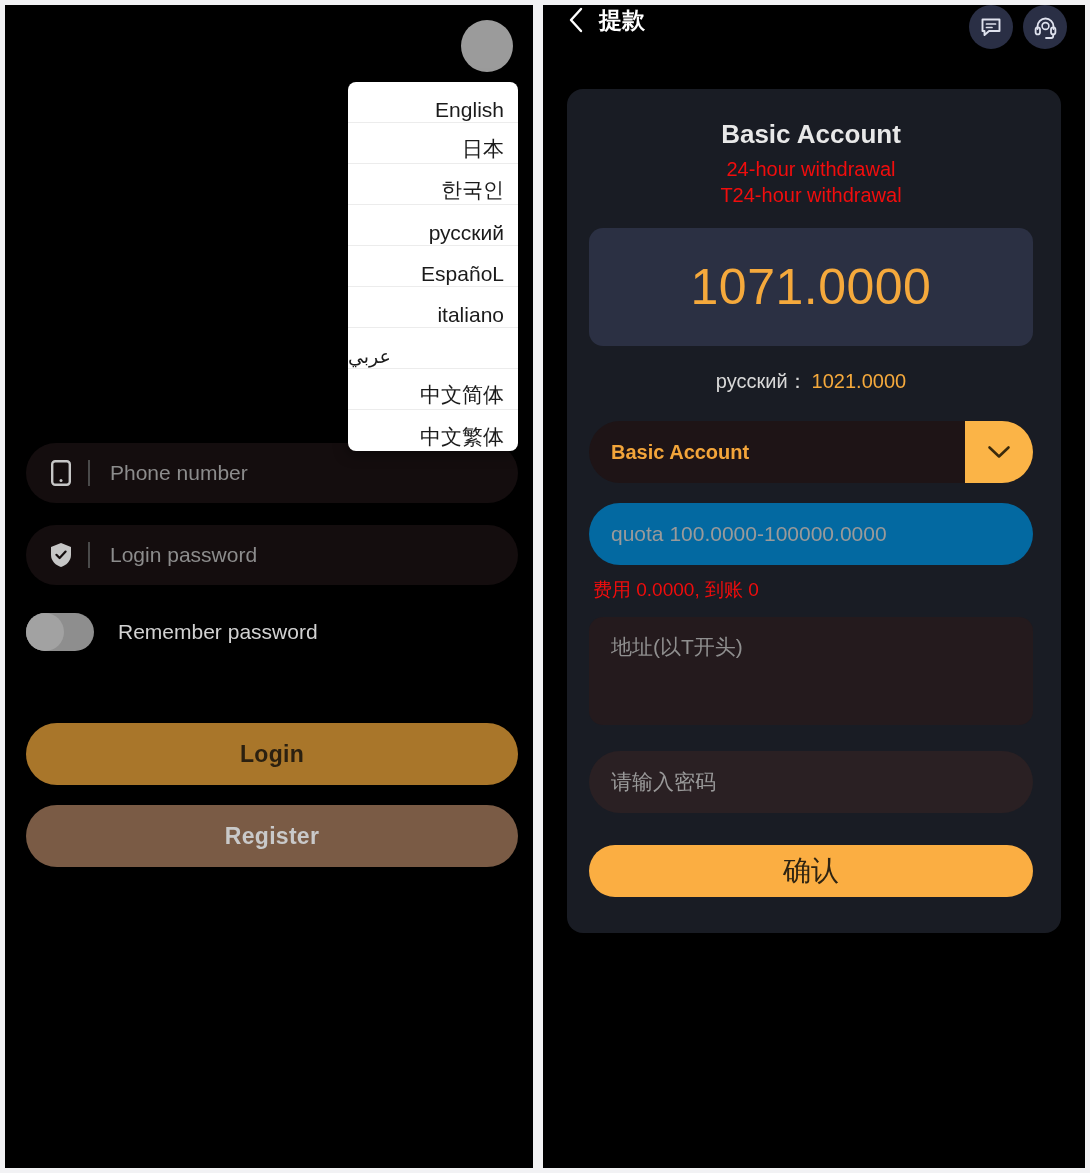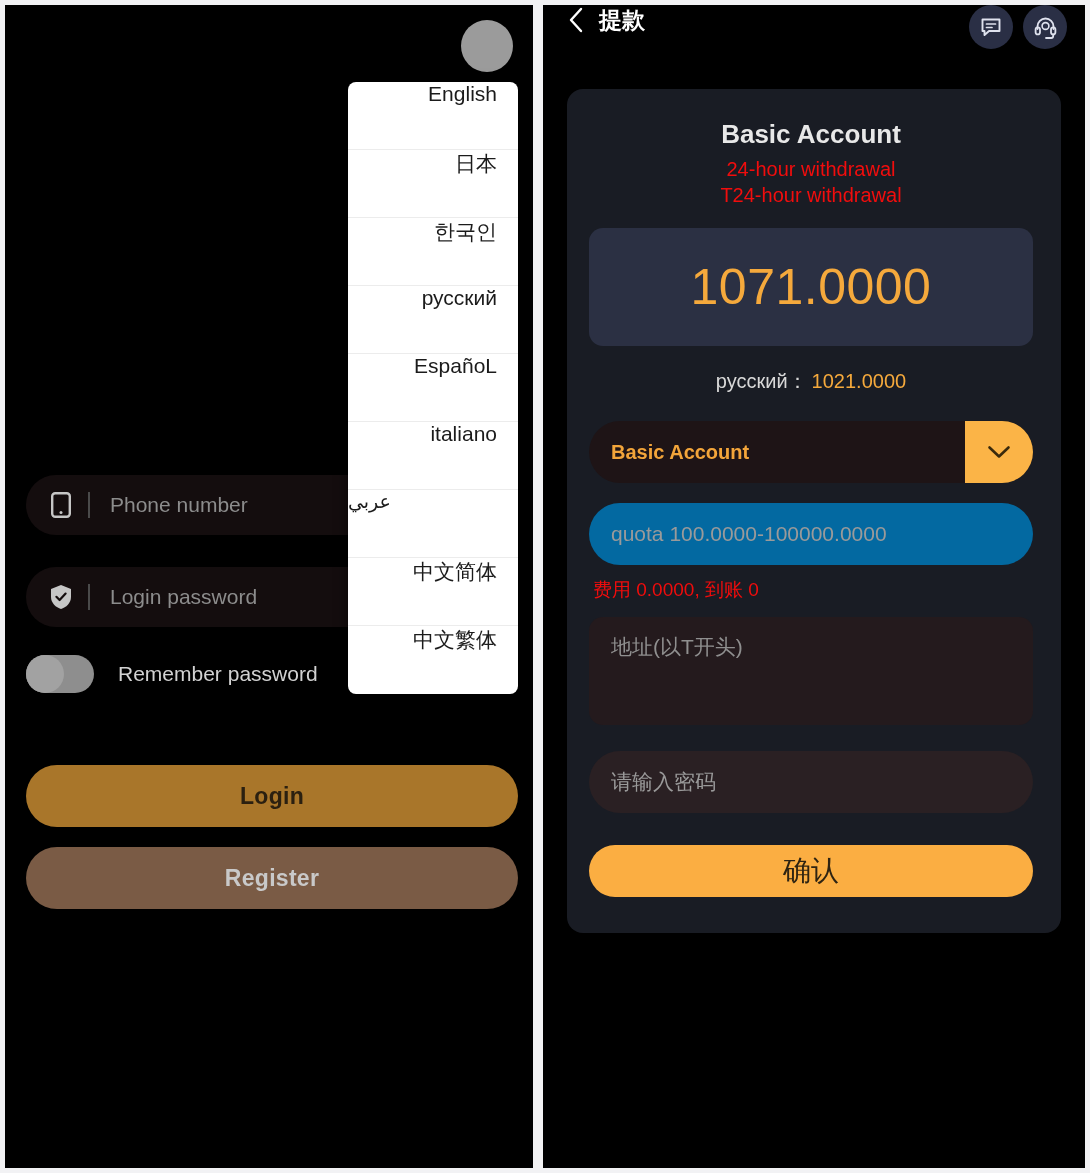--- a/index.html
+++ b/index.html
@@ -48,25 +48,25 @@
     top: 77px;
     left: 343px;
     width: 170px;
     background: #ffffff;
     border-radius: 8px;
     box-shadow: 0 2px 14px rgba(0,0,0,.55);
     overflow: hidden;
     z-index: 30;
   }
   .lang-item {
-    height: 68px;
-    display: flex;
-    align-items: flex-start;
+    height: 41px;
+    display: flex;
+    align-items: flex-end;
     justify-content: flex-end;
-    padding-right: 21px;
+    padding-right: 14px;
     font-size: 21px;
     color: #1b1b1b;
     border-bottom: 1px solid #ececec;
     white-space: nowrap;
   }
   .lang-item:last-child { border-bottom: none; }
   .lang-item.rtl { direction: rtl; font-size: 19px; }
 
   
   .login-form {
@@ -78,21 +78,20 @@
 
   .field {
     position: relative;
     height: 60px;
     background: #140d0e;
     border-radius: 30px;
     display: flex;
     align-items: center;
     padding-left: 22px;
     margin-bottom: 22px;
-    margin-top: 32px;
   }
   .field-icon {
     width: 26px;
     height: 26px;
     display: flex;
     align-items: center;
     justify-content: center;
     flex: 0 0 26px;
   }
   .field-divider {

